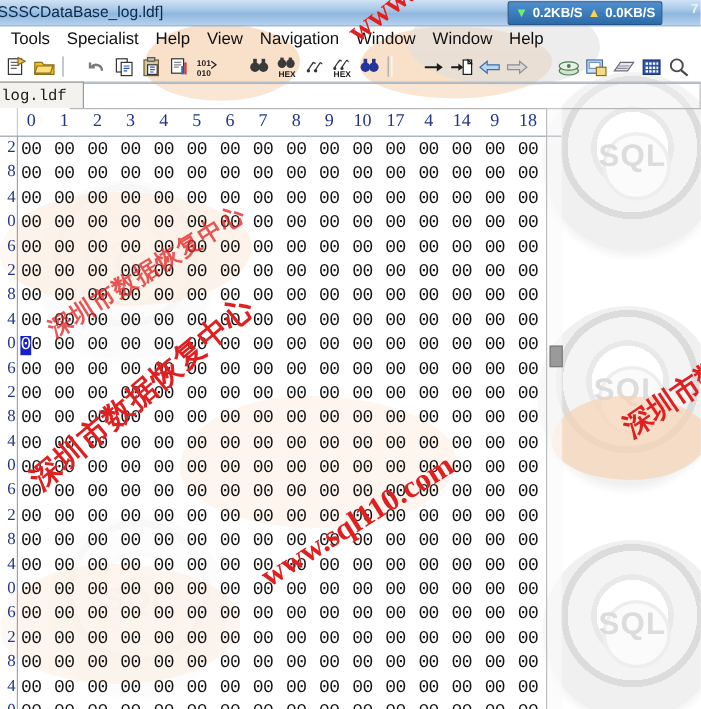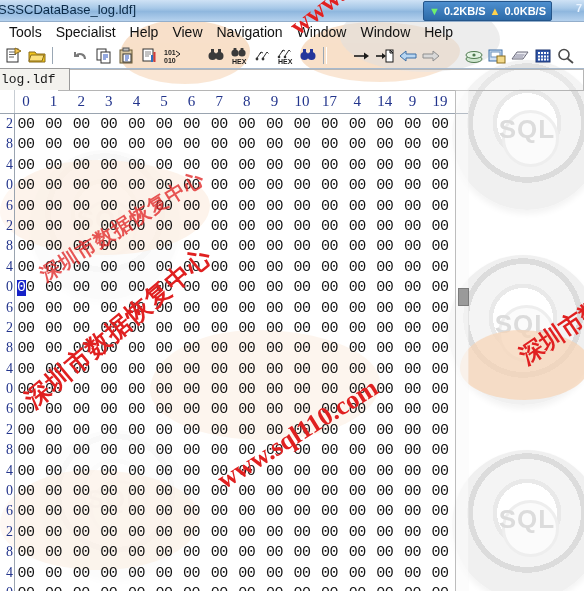--- a/index.html
+++ b/index.html
@@ -375,21 +375,21 @@
       <div class="c" style="left: 151px;">5</div>
       <div class="c" style="left: 178.6px;">6</div>
       <div class="c" style="left: 206.2px;">7</div>
       <div class="c" style="left: 233.8px;">8</div>
       <div class="c" style="left: 261.4px;">9</div>
       <div class="c" style="left: 289px;">10</div>
       <div class="c" style="left: 316.6px;">17</div>
       <div class="c" style="left: 344.2px;">4</div>
       <div class="c" style="left: 371.8px;">14</div>
       <div class="c" style="left: 399.4px;">9</div>
-      <div class="c" style="left: 427px;">19</div>
+      <div class="c" style="left: 427px;">18</div>
     </div>
   <div class="rows" id="rows">
       <div class="row">
         <div class="off">2</div>
         <div class="byte" style="left: 13px;">00</div>
         <div class="byte" style="left: 40.6px;">00</div>
         <div class="byte" style="left: 68.2px;">00</div>
         <div class="byte" style="left: 95.8px;">00</div>
         <div class="byte" style="left: 123.4px;">00</div>
         <div class="byte" style="left: 151px;">00</div>

